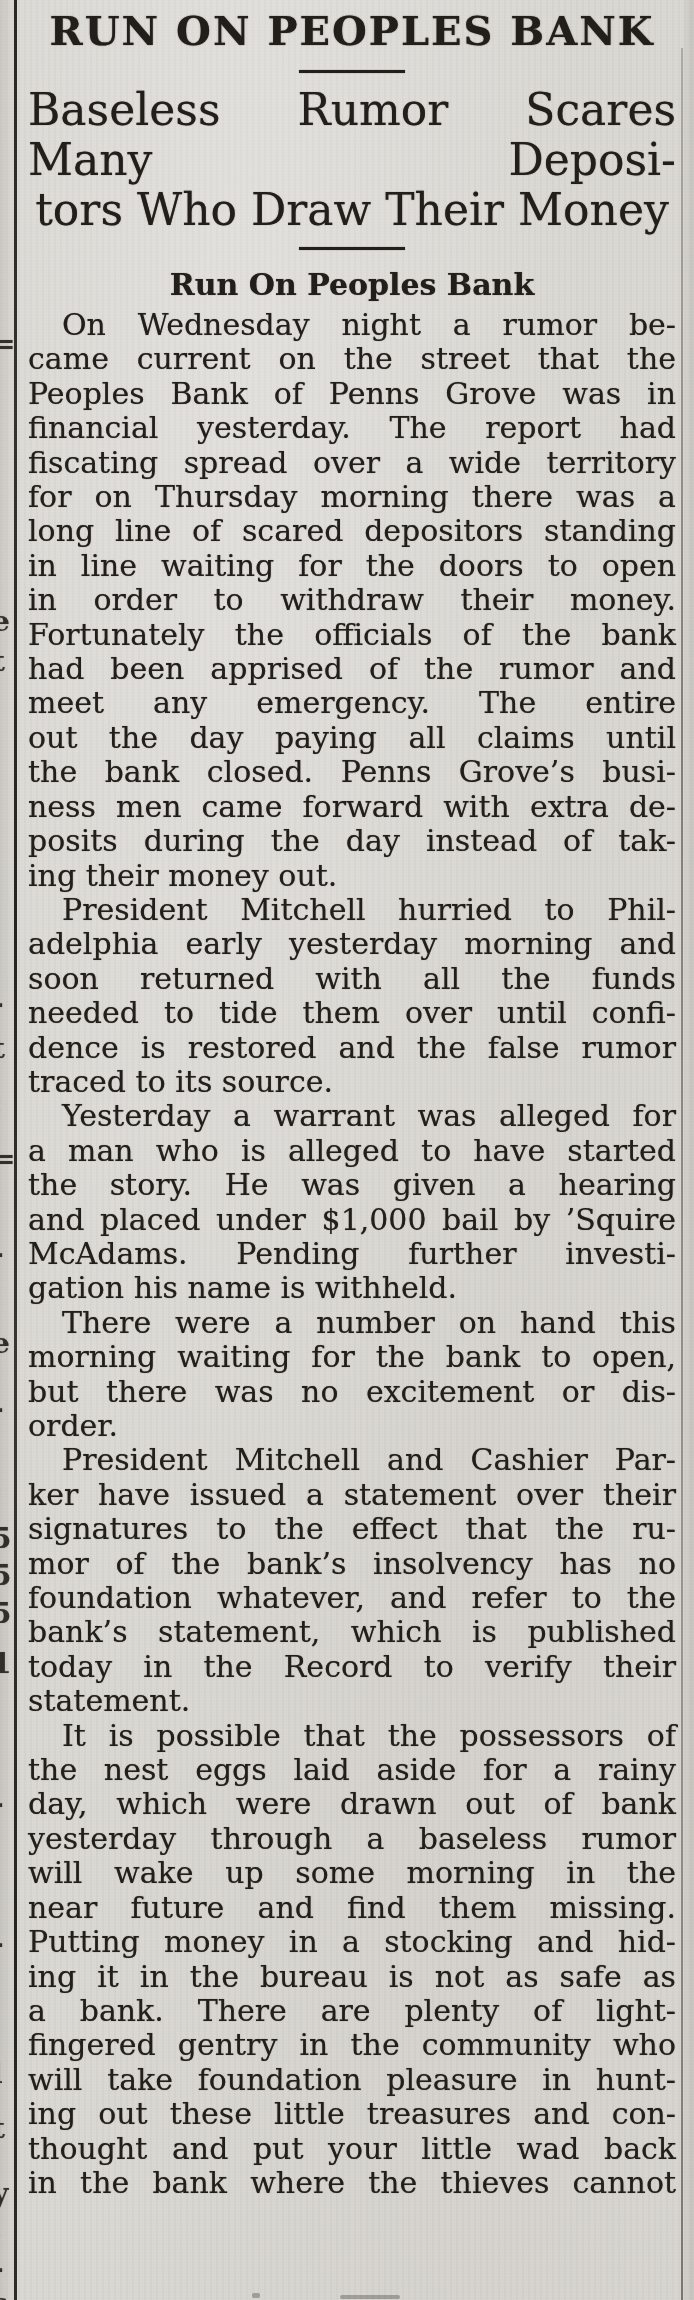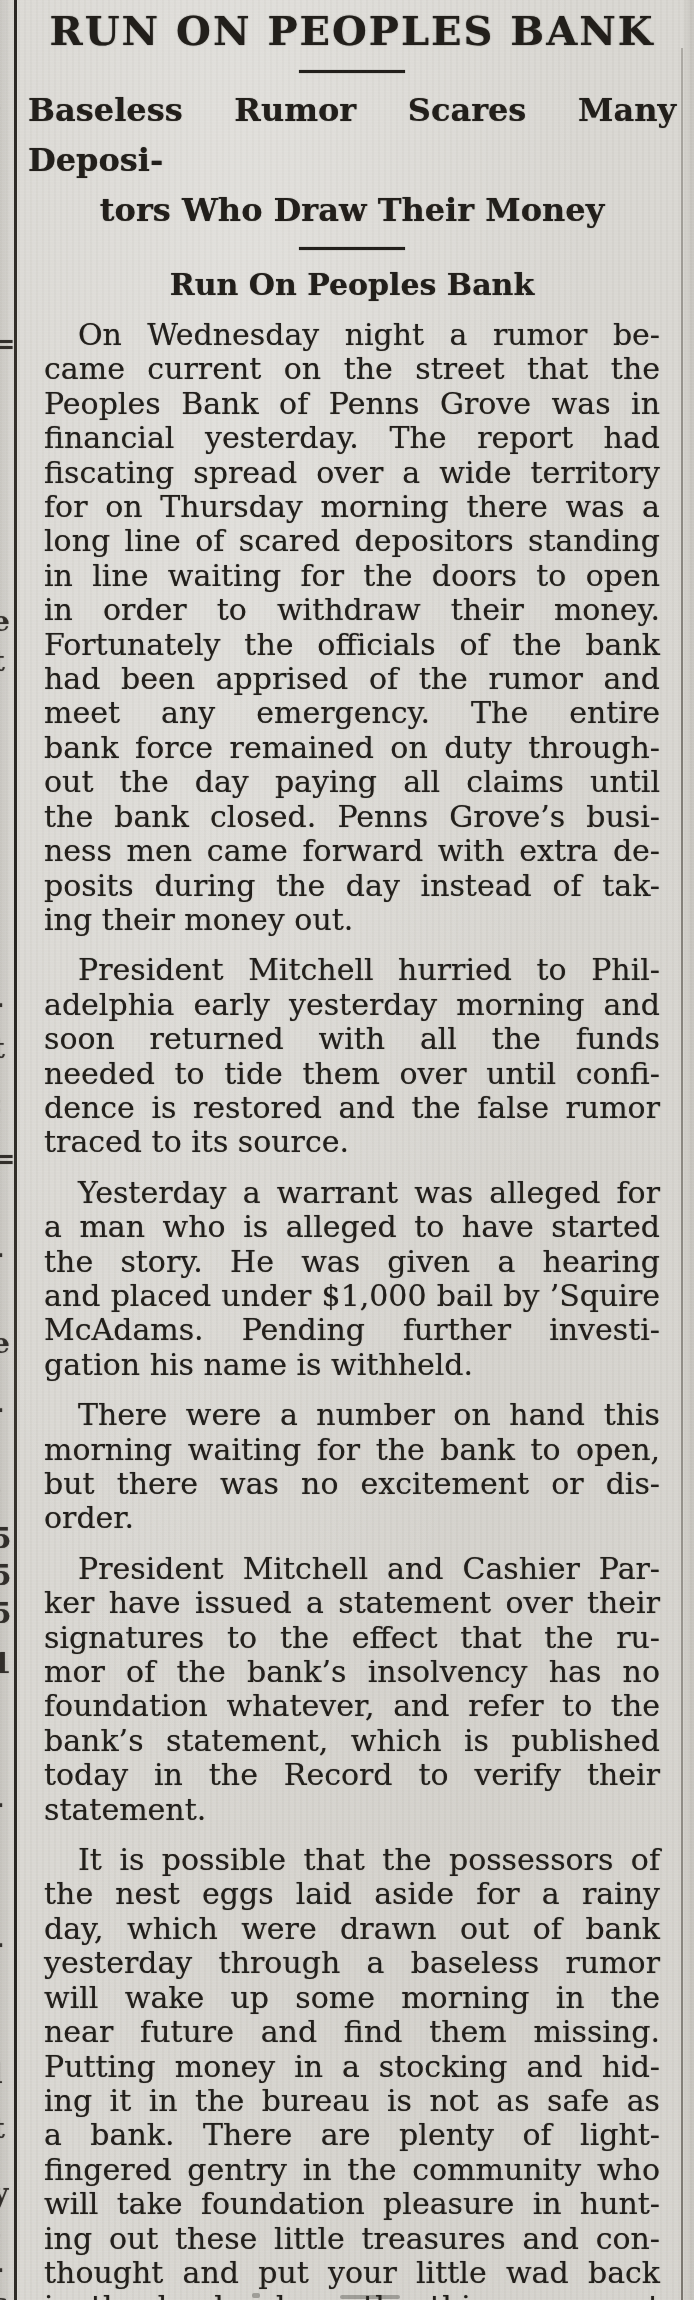--- a/index.html
+++ b/index.html
@@ -47,33 +47,33 @@
     text-align:center;letter-spacing:2px;
     text-shadow:0 0 1.2px rgba(30,27,22,0.75);
     white-space:nowrap;
   }
   .rule{
     width:106px;height:3px;background:var(--ink);
     box-shadow:0 0 1px rgba(30,27,22,0.8);
   }
   .rule.r1{margin:16px auto 12px auto;}
   .rule.r2{margin:12px auto 18px auto;}
-  .subhead{font-size:32px;font-weight:bold;line-height:50px;text-shadow:0 0 1px rgba(30,27,22,0.65);}
+  .subhead{font-size:44px;font-weight:normal;line-height:50px;text-shadow:0 0 1px rgba(30,27,22,0.65);}
   .sub1{display:block;text-align:justify;text-align-last:justify;}
   .sub2{display:block;text-align:center;}
   .section-head{
     margin:0 0 6px 0;
     font-size:30px;line-height:34px;font-weight:bold;
     text-align:center;text-shadow:0 0 1px rgba(30,27,22,0.65);
   }
   .body{
     font-size:30px;line-height:34.4px;
     text-shadow:0 0 0.9px rgba(34,31,27,0.6);
   }
-  .para{margin:16px;padding:0;}
+  .para{margin:0;padding:0;}
   .body-line{display:block;text-align:justify;text-align-last:justify;}
   .body-line.first{text-indent:34px;}
   .body-line.last{text-align-last:left;}
 </style>
 </head>
 <body>
 
 <div class="page">
   <div class="left-rule"></div>
   <div class="right-rule"></div>
@@ -120,21 +120,20 @@
           <span class="body-line">Peoples Bank of Penns Grove was in</span>
           <span class="body-line">financial yesterday. The report had</span>
           <span class="body-line">fiscating spread over a wide territory</span>
           <span class="body-line">for on Thursday morning there was a</span>
           <span class="body-line">long line of scared depositors standing</span>
           <span class="body-line">in line waiting for the doors to open</span>
           <span class="body-line">in order to withdraw their money.</span>
           <span class="body-line">Fortunately the officials of the bank</span>
           <span class="body-line">had been apprised of the rumor and</span>
           <span class="body-line">meet any emergency. The entire</span>
-          <span class="body-line">bank force remained on duty through-</span>
           <span class="body-line">out the day paying all claims until</span>
           <span class="body-line">the bank closed. Penns Grove’s busi-</span>
           <span class="body-line">ness men came forward with extra de-</span>
           <span class="body-line">posits during the day instead of tak-</span>
           <span class="body-line last">ing their money out.</span>
         </p>
         <p class="para">
           <span class="body-line first">President Mitchell hurried to Phil-</span>
           <span class="body-line">adelphia early yesterday morning and</span>
           <span class="body-line">soon returned with all the funds</span>

